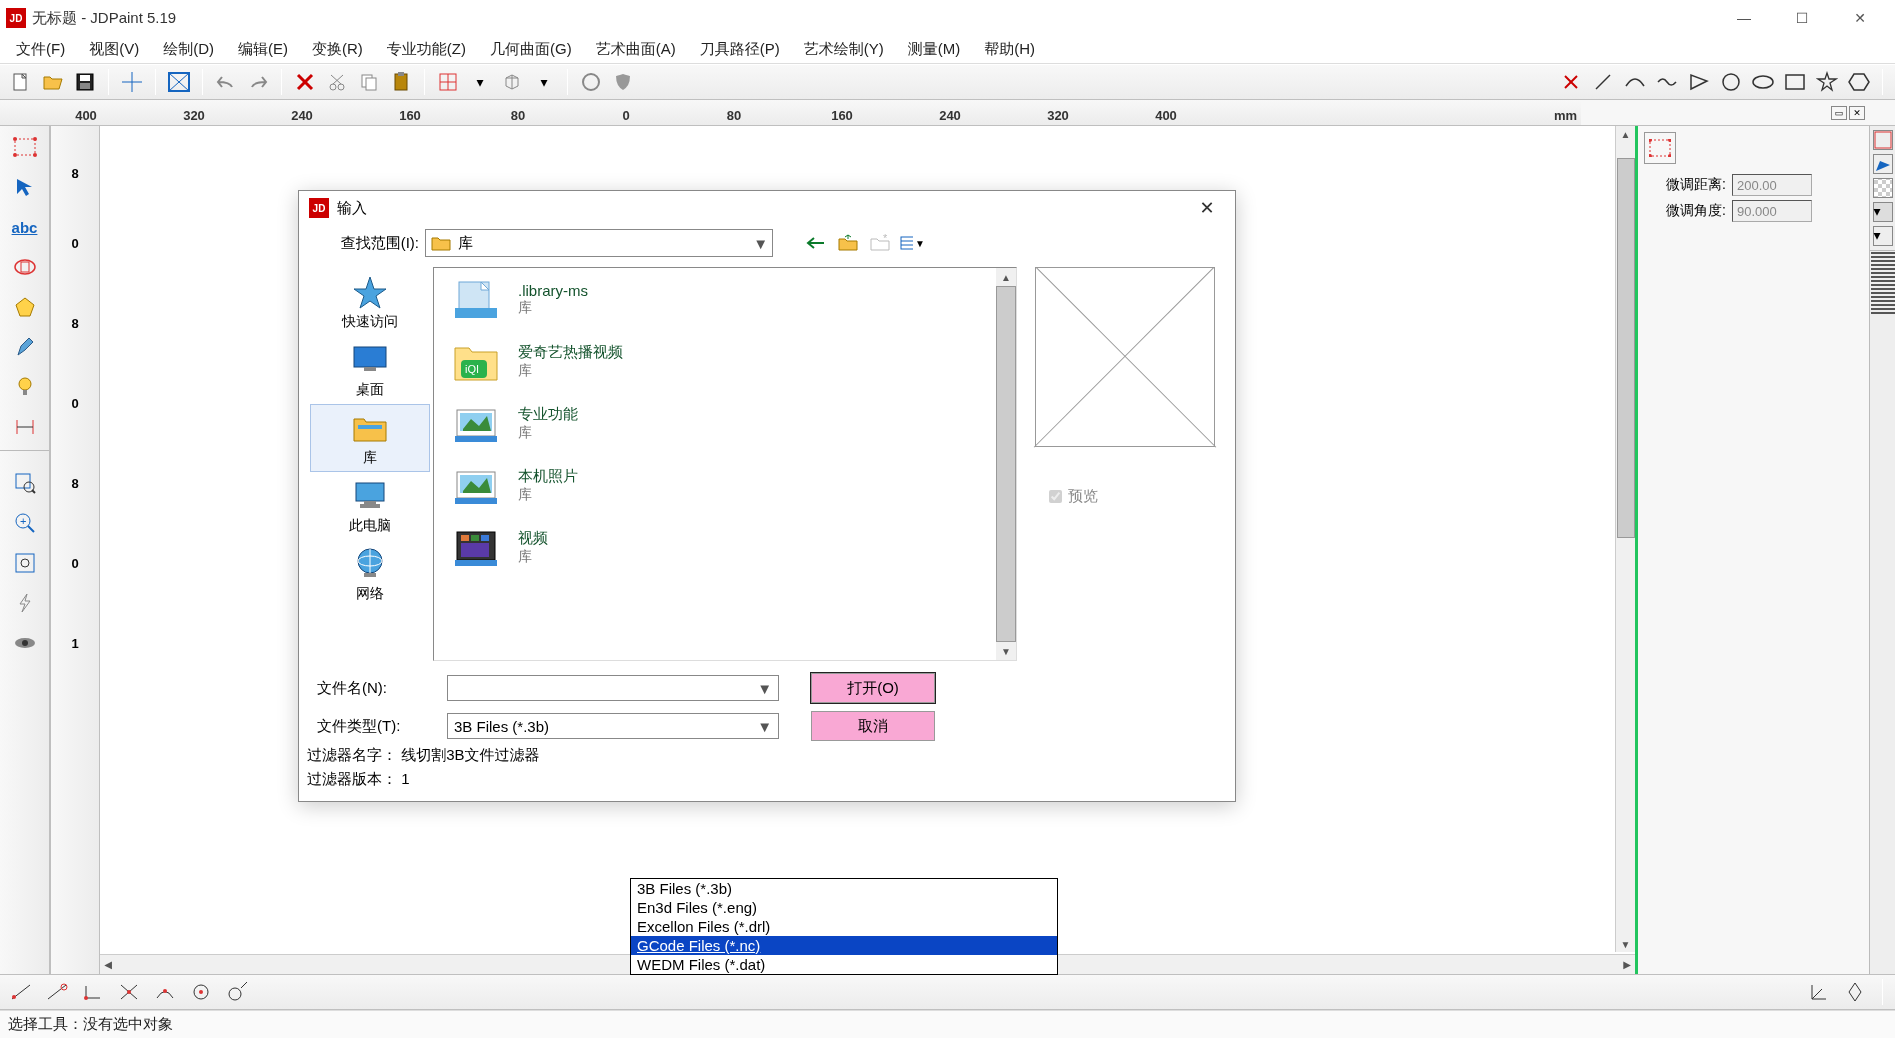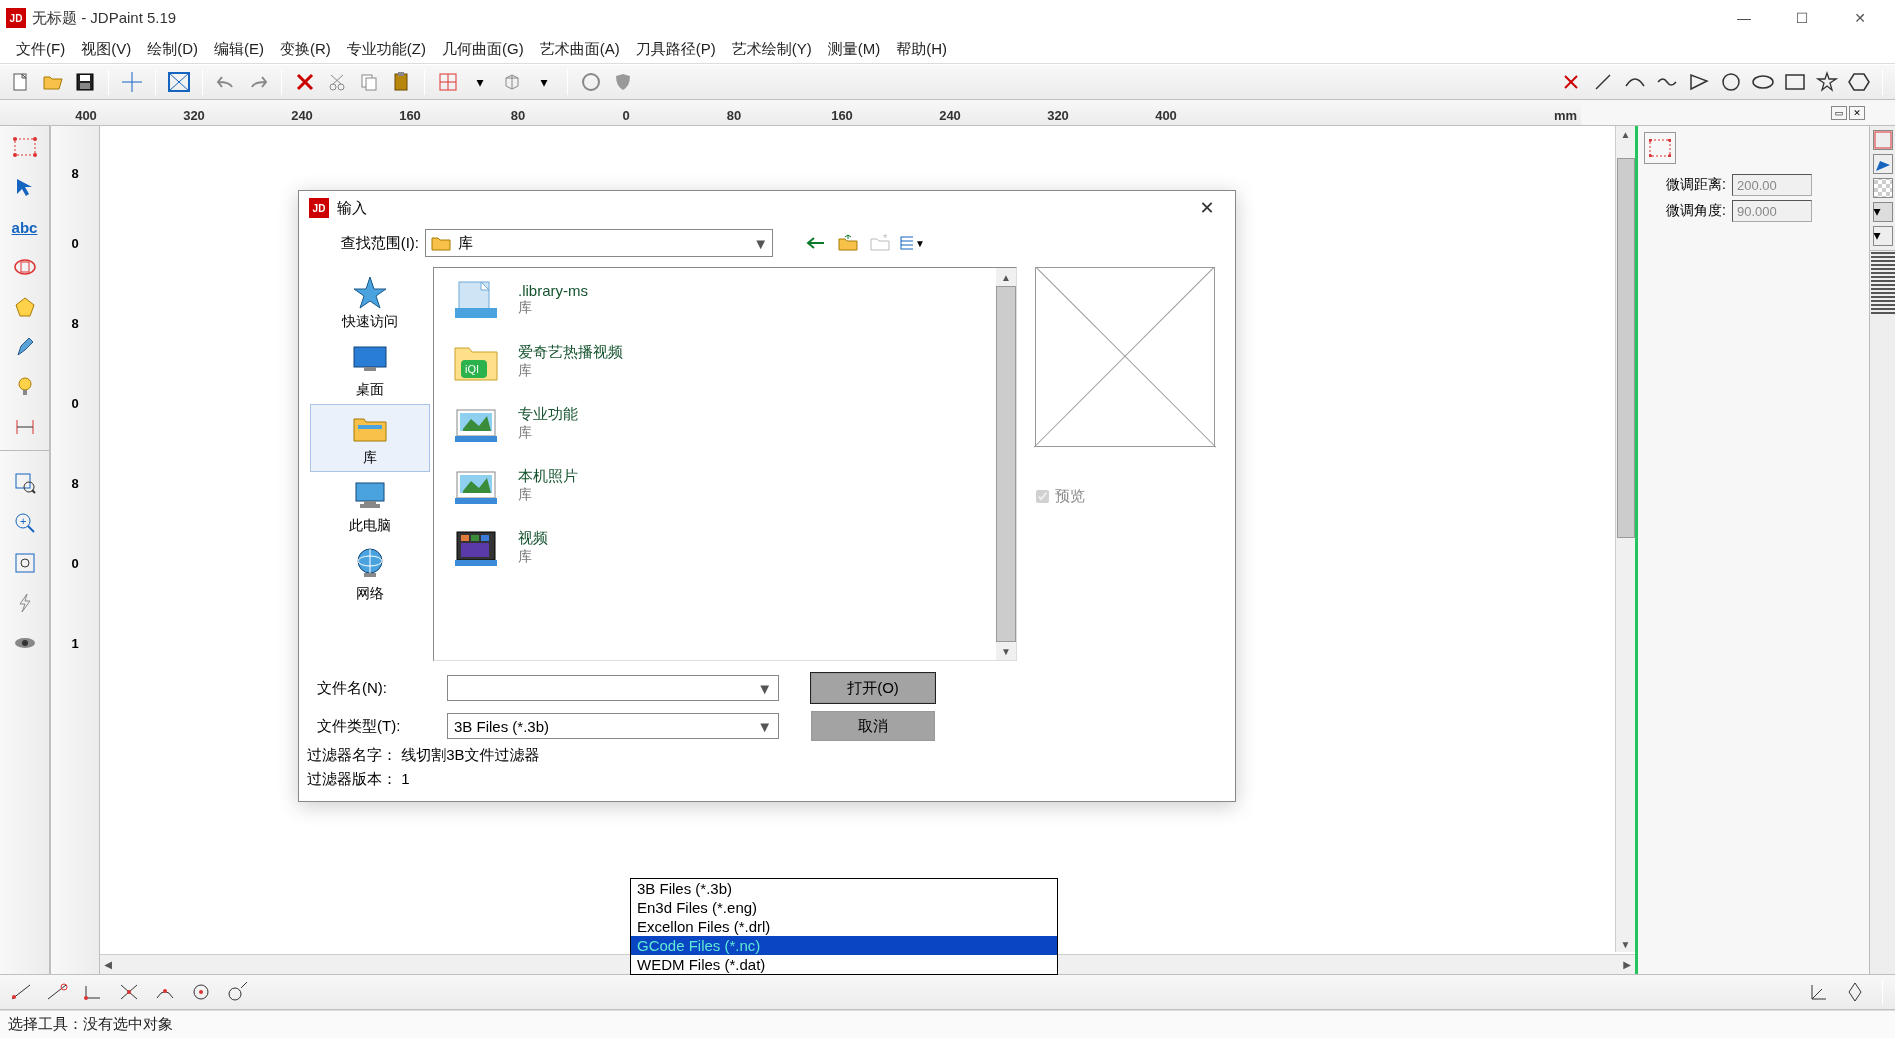--- a/index.html
+++ b/index.html
@@ -6,21 +6,21 @@
 body { background: #fff; overflow: hidden; width: 1895px; height: 1038px; position: relative; font-size: 14px; }
 
 
 .titlebar { height: 36px; background: #fff; display: flex; align-items: center; padding: 0 6px; }
 .titlebar .logo { width: 20px; height: 20px; background: #c00; color: #fff; font-size: 10px; font-weight: bold; display: inline-flex; align-items: center; justify-content: center; margin-right: 6px; }
 .titlebar .title { font-size: 15px; color: #333; }
 .titlebar .winbtns { margin-left: auto; display: flex; }
 .titlebar .winbtn { width: 58px; height: 36px; display: flex; align-items: center; justify-content: center; color: #555; font-size: 14px; }
 
 
-.menubar { height: 28px; display: flex; align-items: center; padding: 0 8px; gap: 0; border-bottom: 1px solid #ddd; }
+.menubar { height: 28px; display: flex; align-items: center; padding: 0 8px; gap: 8px; border-bottom: 1px solid #ddd; }
 .menubar .menuitem { padding: 3px 8px; font-size: 15px; color: #222; }
 
 
 .toolbar { height: 36px; background: linear-gradient(#f8f8f8,#ececec); border-bottom: 1px solid #bfbfbf; border-top: 1px solid #fff; display: flex; align-items: center; padding: 0 6px; gap: 2px; }
 .tool-sep { width: 1px; height: 26px; background: #b0b0b0; margin: 0 6px; border-right: 1px solid #fff; }
 .tool-btn { width: 30px; height: 30px; display: flex; align-items: center; justify-content: center; border: 1px solid transparent; }
 .toolbar svg { display: block; }
 
 
 .ruler-h { height: 26px; background: linear-gradient(#f8f8f8,#ececec); border-bottom: 1px solid #bfbfbf; display: flex; align-items: flex-end; position: relative; margin-left: 50px; margin-right: 650px; overflow: hidden; font-size: 13px; color: #333; font-weight: bold; }
@@ -86,35 +86,35 @@
 .dialog .filelist .item .ftxt .sub { font-size: 14px; color: #777; }
 .dialog .filelist .fscroll { position: absolute; right: 0; top: 0; bottom: 0; width: 20px; background: #f0f0f0; display: flex; flex-direction: column; }
 .dialog .filelist .fscroll .arr { height: 18px; display: flex; align-items: center; justify-content: center; font-size: 10px; color: #555; }
 .dialog .filelist .fscroll .th { flex: 1; background: #ccc; border: 1px solid #999; margin: 0; }
 
 .dialog .preview { width: 200px; display: flex; flex-direction: column; align-items: center; }
 .dialog .preview .pimg { width: 180px; height: 180px; border: 1px solid #999; position: relative; }
 .dialog .preview .pimg::before, .dialog .preview .pimg::after { content: ""; position: absolute; background: #999; }
 .dialog .preview .pimg::before { width: 1px; height: 254px; left: 0; top: 0; transform: rotate(-45deg); transform-origin: top left; }
 .dialog .preview .pimg::after { width: 1px; height: 254px; right: 0; top: 0; transform: rotate(45deg); transform-origin: top right; }
-.dialog .preview .chk { margin-top: 40px; display: flex; align-items: center; gap: 6px; color: #888; font-size: 15px; align-self: flex-start; margin-left: 11px; }
+.dialog .preview .chk { margin-top: 40px; display: flex; align-items: center; gap: 6px; color: #888; font-size: 15px; align-self: flex-start; margin-left: 24px; }
 
 .dialog .bottom { padding: 4px 18px; }
 .dialog .bottom .brow { display: flex; align-items: center; margin: 8px 0; }
 .dialog .bottom .brow label { width: 130px; font-size: 15px; }
 .dialog .bottom .brow .combo { width: 332px; height: 26px; border: 1px solid #888; background: #fff; display: flex; align-items: center; padding: 0 6px; font-family: "SimSun", monospace; font-size: 15px; }
 .dialog .bottom .brow .combo .arrow { margin-left: auto; color: #555; }
-.dialog .bottom .brow button { width: 124px; height: 30px; margin-left: 32px; background: #a3a3a3; border: 1px solid #999; box-shadow: 0 0 0 1px #222; font-size: 15px; }
+.dialog .bottom .brow button { width: 124px; height: 30px; margin-left: 32px; background: #f9a8d4; border: 1px solid #999; box-shadow: 0 0 0 1px #222; font-size: 15px; }
 
 .dialog .filterinfo { position: absolute; left: 8px; bottom: 10px; font-size: 15px; line-height: 24px; }
 
 
 .dropdown { position: absolute; left: 630px; top: 878px; width: 428px; border: 1px solid #000; background: #fff; z-index: 2000; font-family: "SimSun", monospace; font-size: 15px; }
 .dropdown .opt { padding: 1px 6px; white-space: nowrap; }
-.dropdown .opt.sel { background: #0a45c4; color: #5eead4; }
+.dropdown .opt.sel { background: #0a45c4; color: #ffffff; text-decoration: underline; }
 
 </style>
 </head>
 <body>
 
 <div class="titlebar">
   <span class="logo">JD</span>
   <span class="title">无标题 - JDPaint 5.19</span>
   <div class="winbtns">
     <div class="winbtn">—</div>

